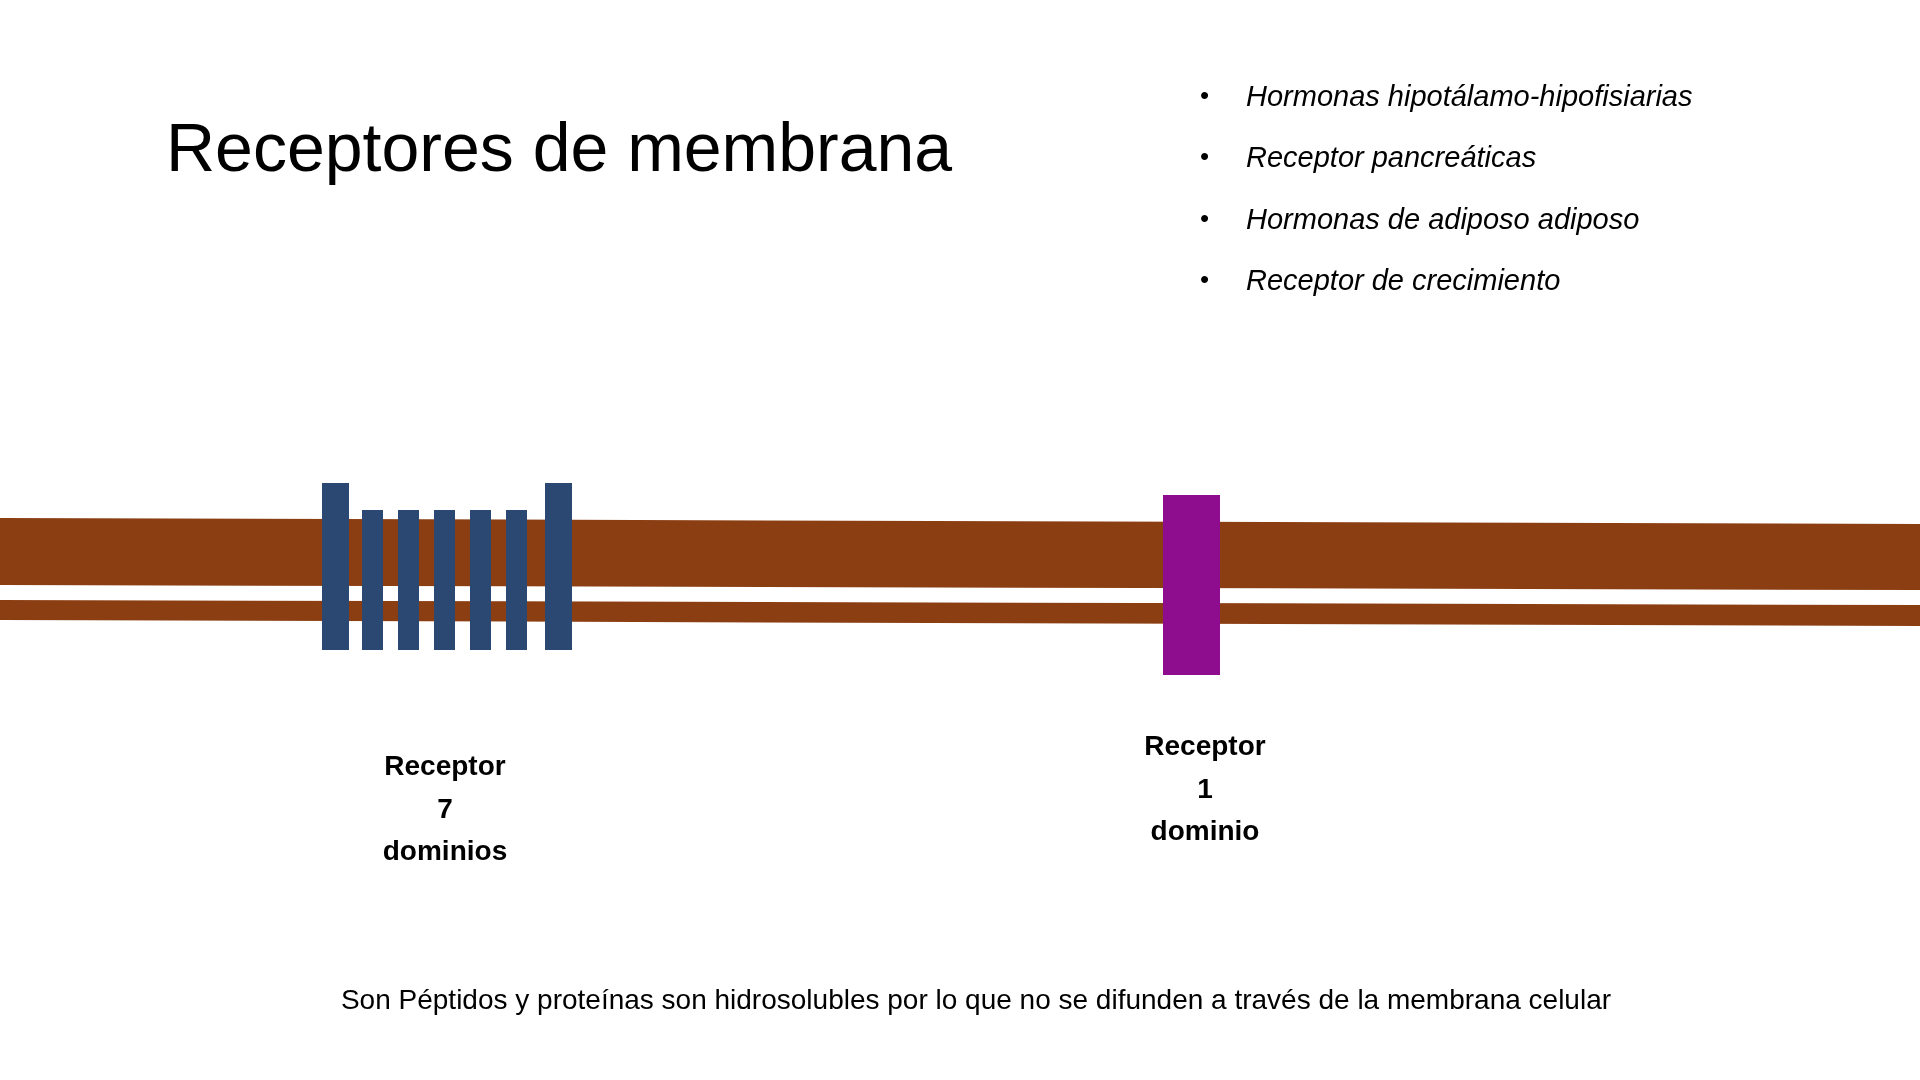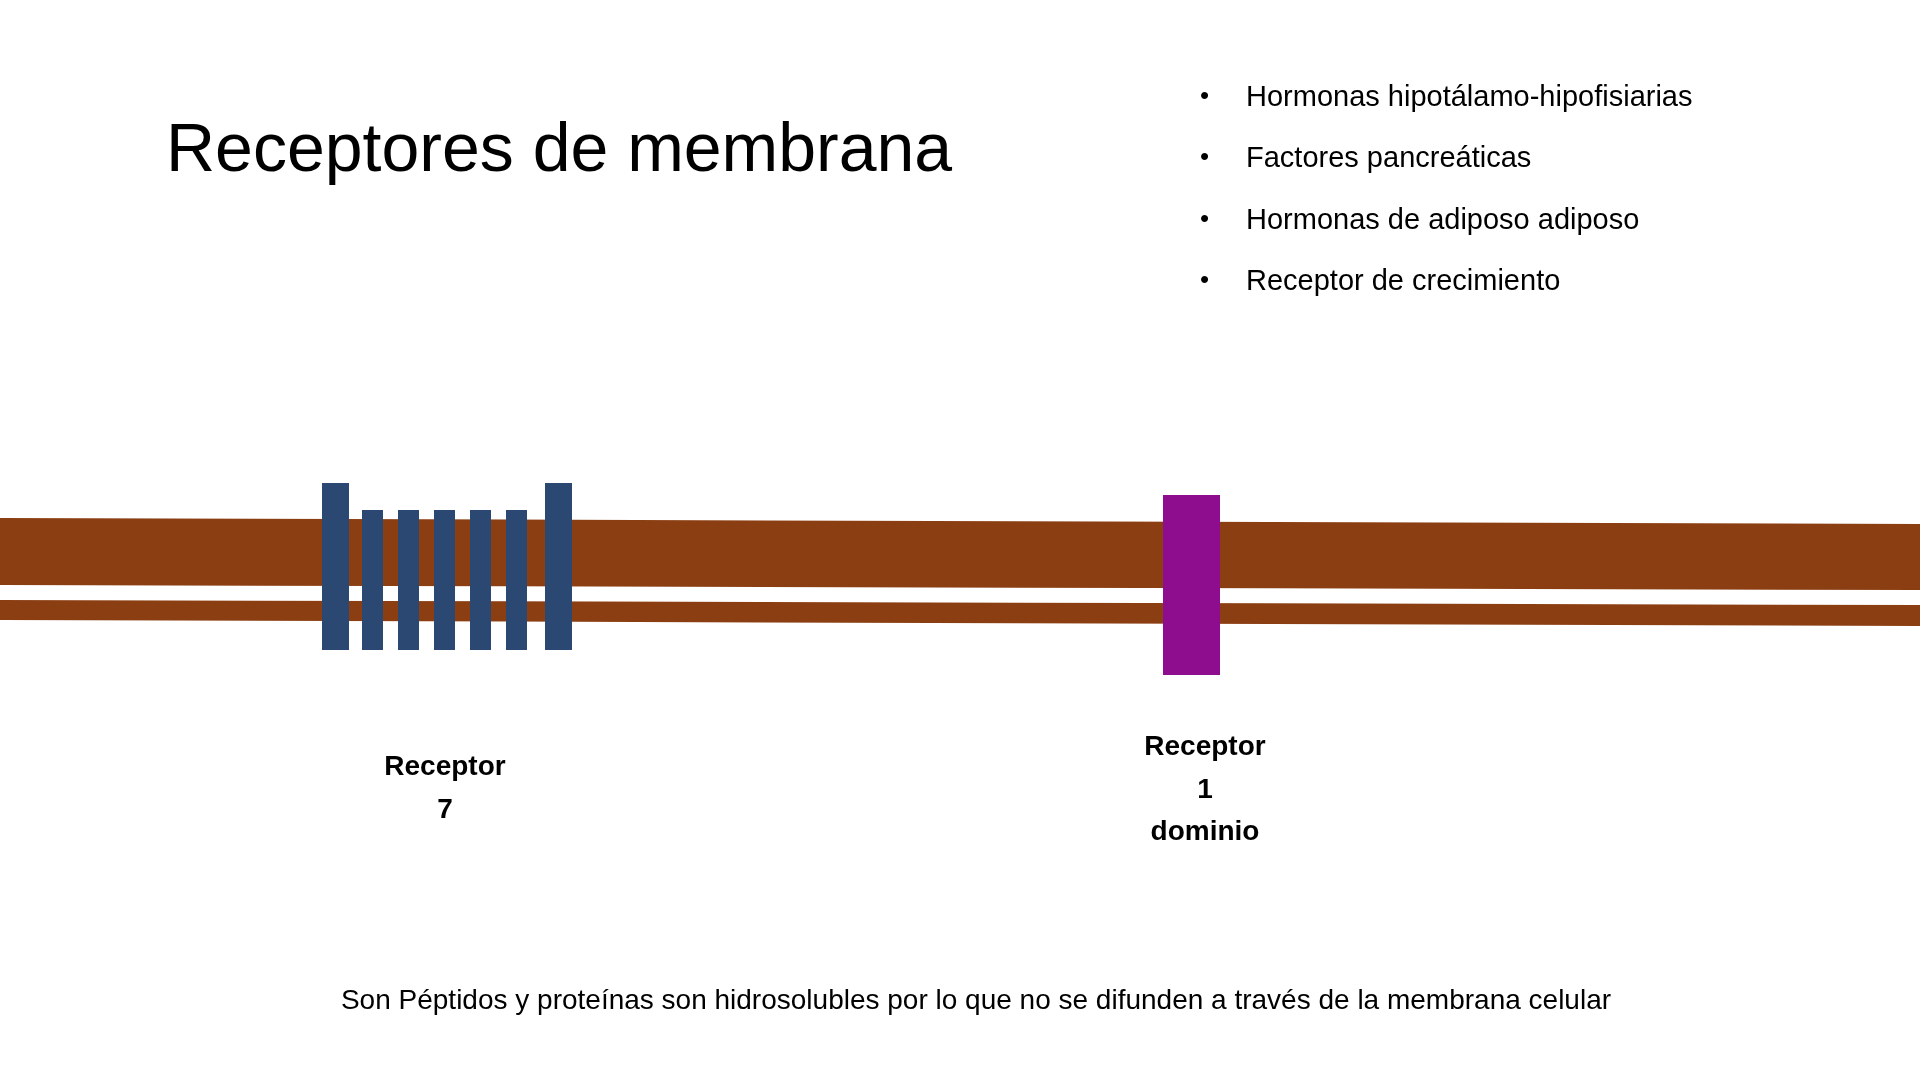--- a/index.html
+++ b/index.html
@@ -42,21 +42,21 @@
     color:#000000;
     line-height:1.25;
   }
   .bullet-dot {
     width:46px;
     flex:0 0 46px;
     font-size:26px;
     line-height:1.35;
     color:#000000;
   }
-  .bullet-text { flex:1 1 auto; white-space:nowrap; }
+  .bullet-text { flex:1 1 auto; white-space:nowrap;font-style:italic; }
 
   
   #membrane { position:absolute; left:0; top:0; width:1920px; height:1080px;
               pointer-events:none; }
 
   
   .receptor-caption {
     position:absolute;
     font-size:28px;
     font-weight:bold;
@@ -85,21 +85,21 @@
 
   <div id="bullets">
 
     <div class="bullet-row">
       <span class="bullet-dot">•</span>
       <span class="bullet-text">Hormonas hipotálamo-hipofisiarias</span>
     </div>
 
     <div class="bullet-row">
       <span class="bullet-dot">•</span>
-      <span class="bullet-text">Factores pancreáticas</span>
+      <span class="bullet-text">Receptor pancreáticas</span>
     </div>
 
     <div class="bullet-row">
       <span class="bullet-dot">•</span>
       <span class="bullet-text">Hormonas de adiposo adiposo</span>
     </div>
 
     <div class="bullet-row">
       <span class="bullet-dot">•</span>
       <span class="bullet-text">Receptor de crecimiento</span>
@@ -125,20 +125,21 @@
 
     <g id="receptor-1">
       <rect x="1163" y="495" width="57" height="180" fill="#8E0C8E"></rect>
     </g>
 
   </svg>
 
   <div id="caption-7" class="receptor-caption">
     <div>Receptor</div>
     <div>7</div>
+    <div>dominios</div>
   </div>
 
   <div id="caption-1" class="receptor-caption">
     <div>Receptor</div>
     <div>1</div>
     <div>dominio</div>
   </div>
 
   <div id="footer-note">Son Péptidos y proteínas son hidrosolubles por lo que no se difunden a través de la membrana celular</div>
 

